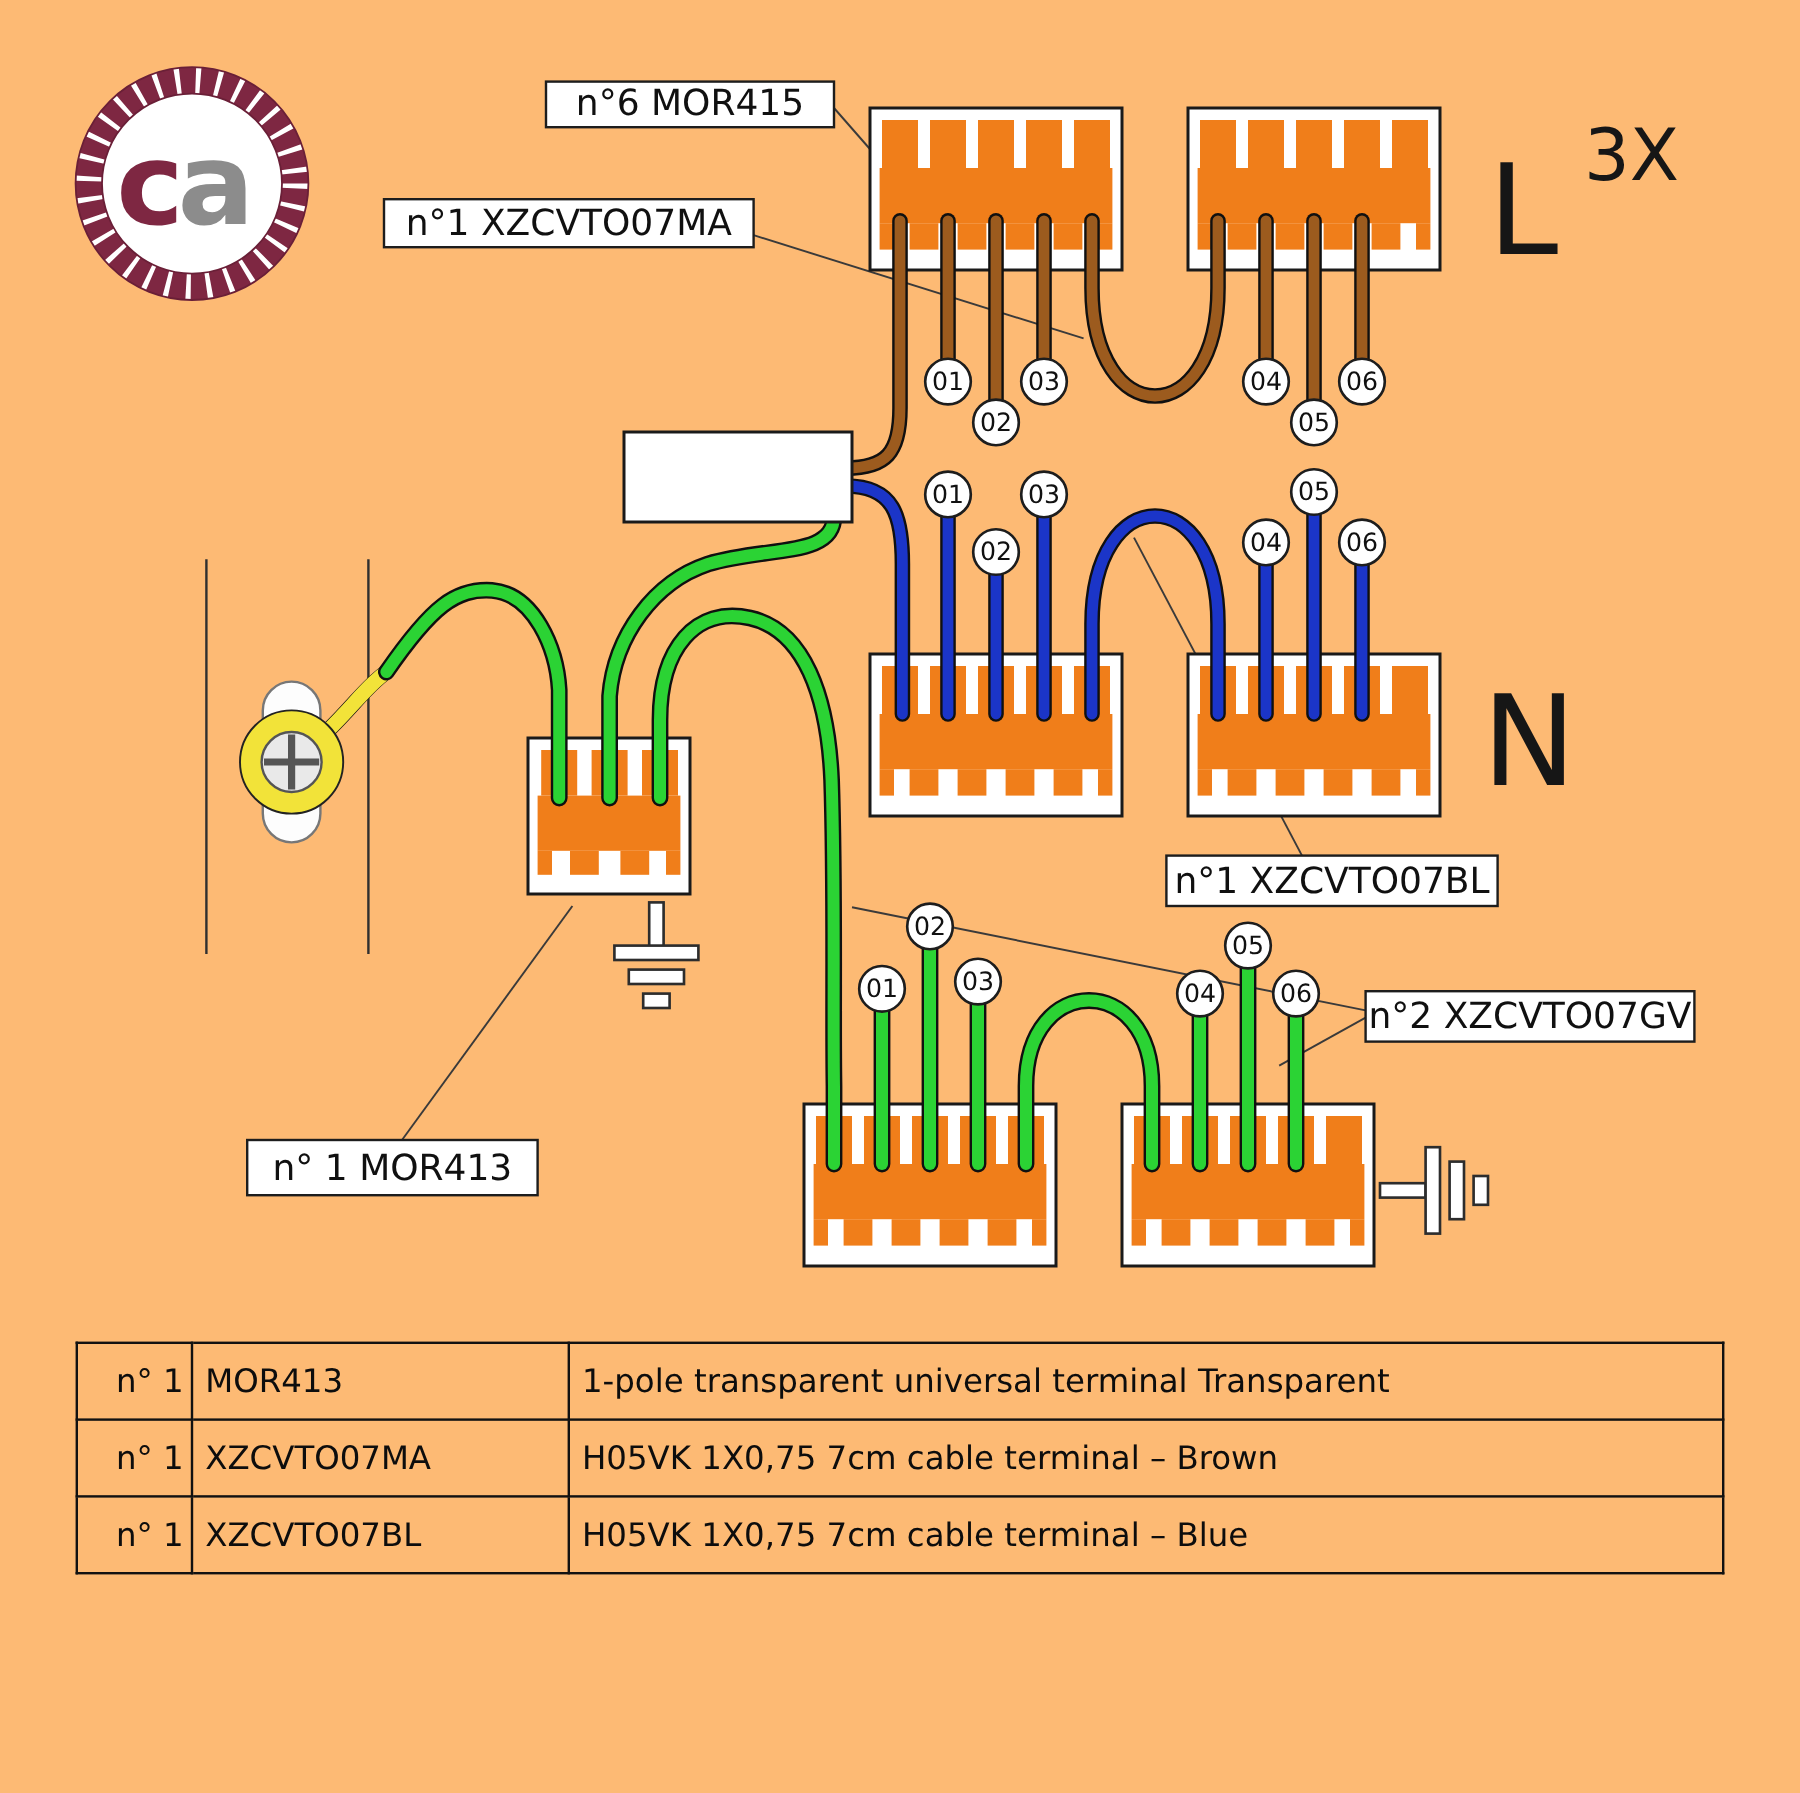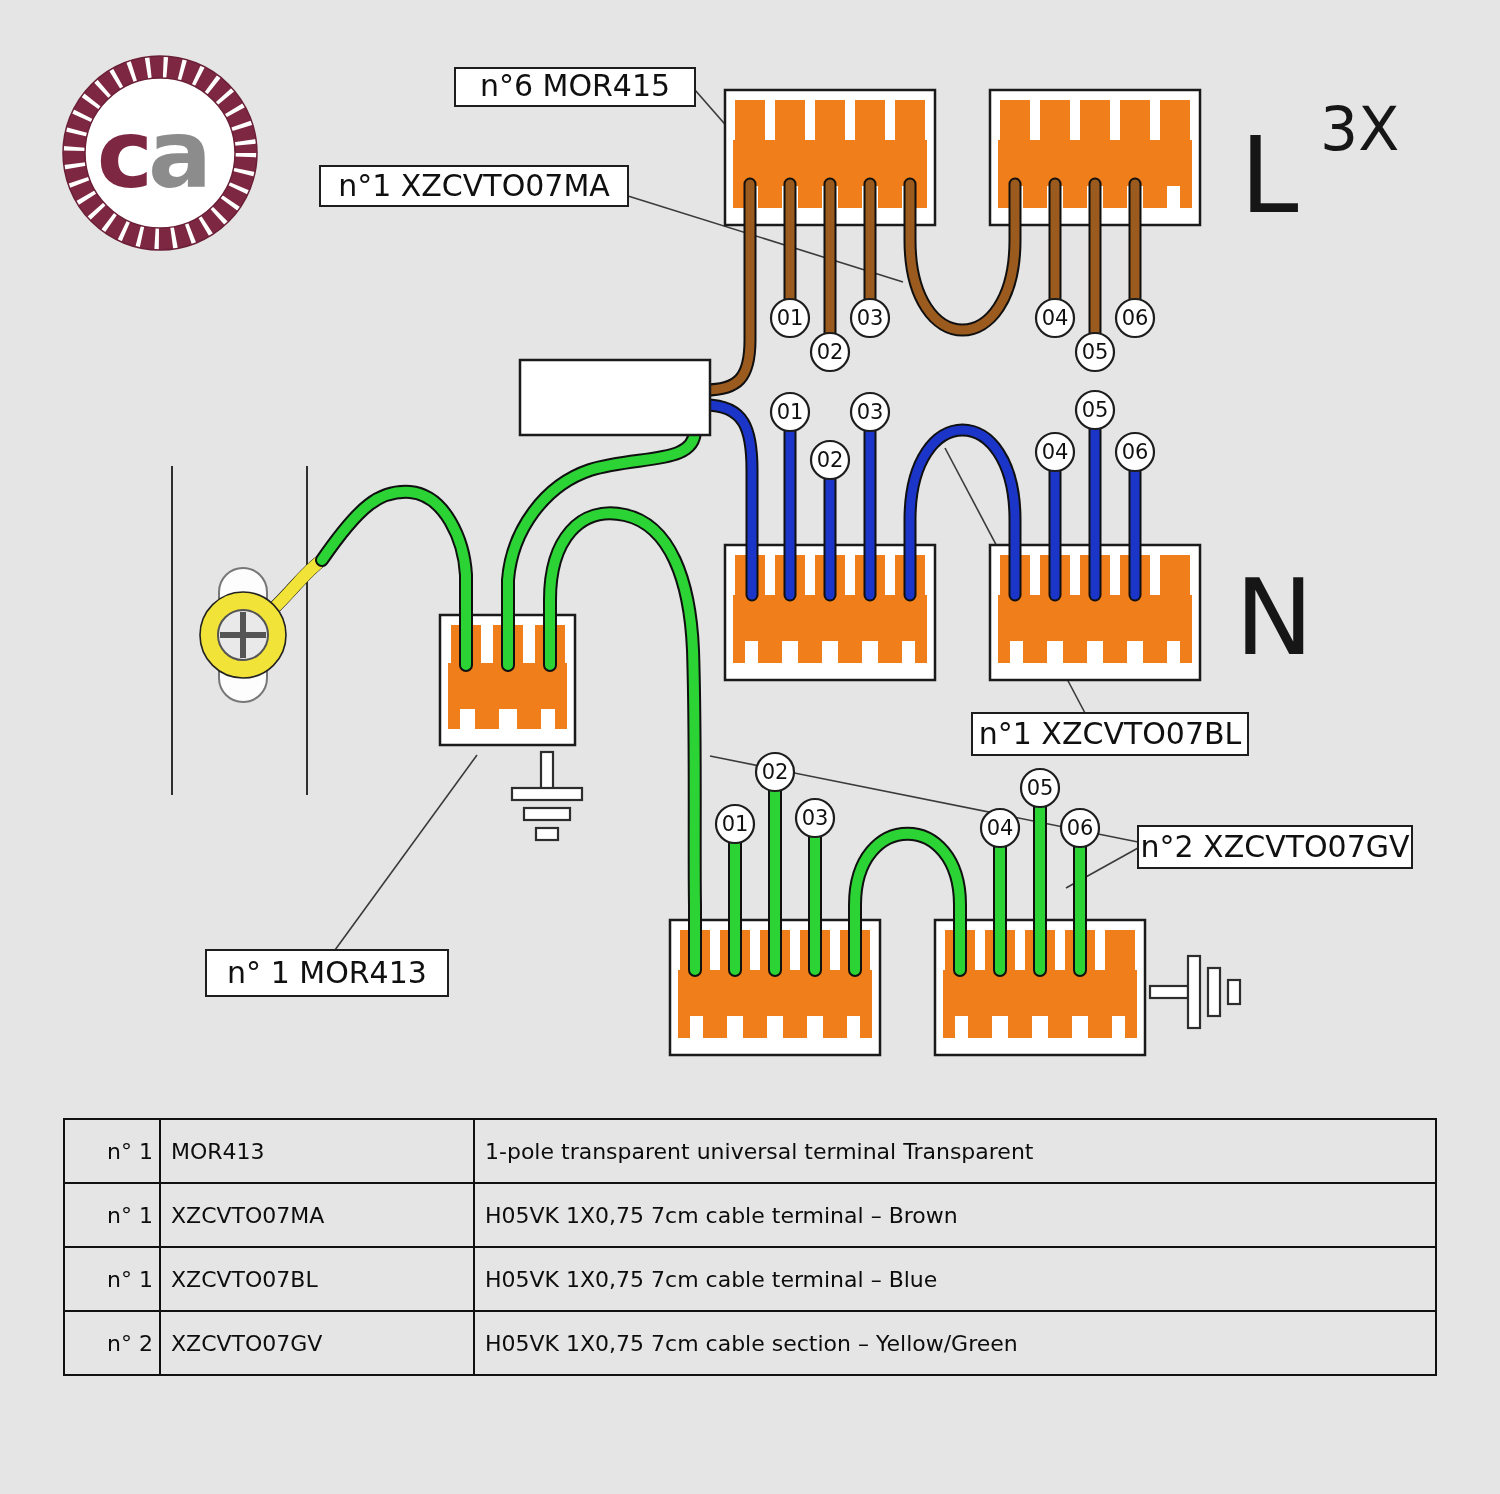--- a/index.html
+++ b/index.html
@@ -1,16 +1,16 @@
 <!DOCTYPE html>
 <html style="--orange: #F07E1A; --brown: #9C5B1E; --blue: #1B35C8; --green: #2BD334; --yellow: #F2E339; --maroon: #7E2742; --gray: #8C8C8C;"><head>
 <meta charset="utf-8">
 <style>
   html,body{margin:0;padding:0;background:#fff;}
-  .canvas{position:relative;width:1500px;height:1494px;background:#e5e5e5;overflow:hidden;
+  .canvas{position:relative;width:1500px;height:1494px;background:#fdba74;overflow:hidden;
           font-family:"DejaVu Sans","Liberation Sans",sans-serif;}
   svg{position:absolute;left:0;top:0;}
 
   
   .blk-outer{fill:#fff;stroke:#1a1a1a;stroke-width:2.5;}
   .orange{fill:var(--orange,#F07E1A);}
   .leader{stroke:#3a3a3a;stroke-width:1.6;fill:none;}
   .wall{stroke:#2f2f2f;stroke-width:2;fill:none;}
   .wire-out{fill:none;stroke:#101010;stroke-linecap:round;stroke-width:13;}
   .wire{fill:none;stroke-linecap:round;stroke-width:9;}
@@ -25,21 +25,21 @@
   .lblbox rect{fill:#fff;stroke:#1d1d1d;stroke-width:2;}
   .lblbox text{font-size:30px;text-anchor:middle;fill:#101010;}
   .bigletter{font-size:105px;fill:#161616;}
   .bigsup{font-size:60px;fill:#161616;}
   .earth rect{fill:#fff;stroke:#2d2d2d;stroke-width:2.2;}
   .logo-c{font-size:95px;font-weight:bold;fill:var(--maroon,#7E2742);text-anchor:middle;}
   .logo-a{font-size:95px;font-weight:bold;fill:var(--gray,#8C8C8C);text-anchor:middle;}
 
   
   .parts-table{position:absolute;left:63px;top:1118px;width:1374px;border-collapse:collapse;
-               font-size:22px;color:#0d0d0d;table-layout:fixed;}
+               font-size:27px;color:#0d0d0d;table-layout:fixed;}
   .parts-table td{border:2.5px solid #111;height:62px;padding:0 10px;white-space:nowrap;overflow:hidden;}
   .parts-table td.qty{width:78px;text-align:right;padding-right:6px;}
   .parts-table td.code{width:292px;margin-left:32px;}
 </style>
 </head>
 <body>
 
 <div class="canvas">
 
 <svg width="1500" height="1494" viewBox="0 0 1500 1494">
@@ -299,21 +299,16 @@
     <tr>
       <td class="qty">n° 1</td>
       <td class="code">XZCVTO07MA</td>
       <td class="desc">H05VK 1X0,75 7cm cable terminal – Brown</td>
     </tr>
     <tr>
       <td class="qty">n° 1</td>
       <td class="code">XZCVTO07BL</td>
       <td class="desc">H05VK 1X0,75 7cm cable terminal – Blue</td>
     </tr>
-    <tr>
-      <td class="qty">n° 2</td>
-      <td class="code">XZCVTO07GV</td>
-      <td class="desc">H05VK 1X0,75 7cm cable section – Yellow/Green</td>
-    </tr>
   </tbody>
 </table>
 
 </div>
 
 </body></html>

